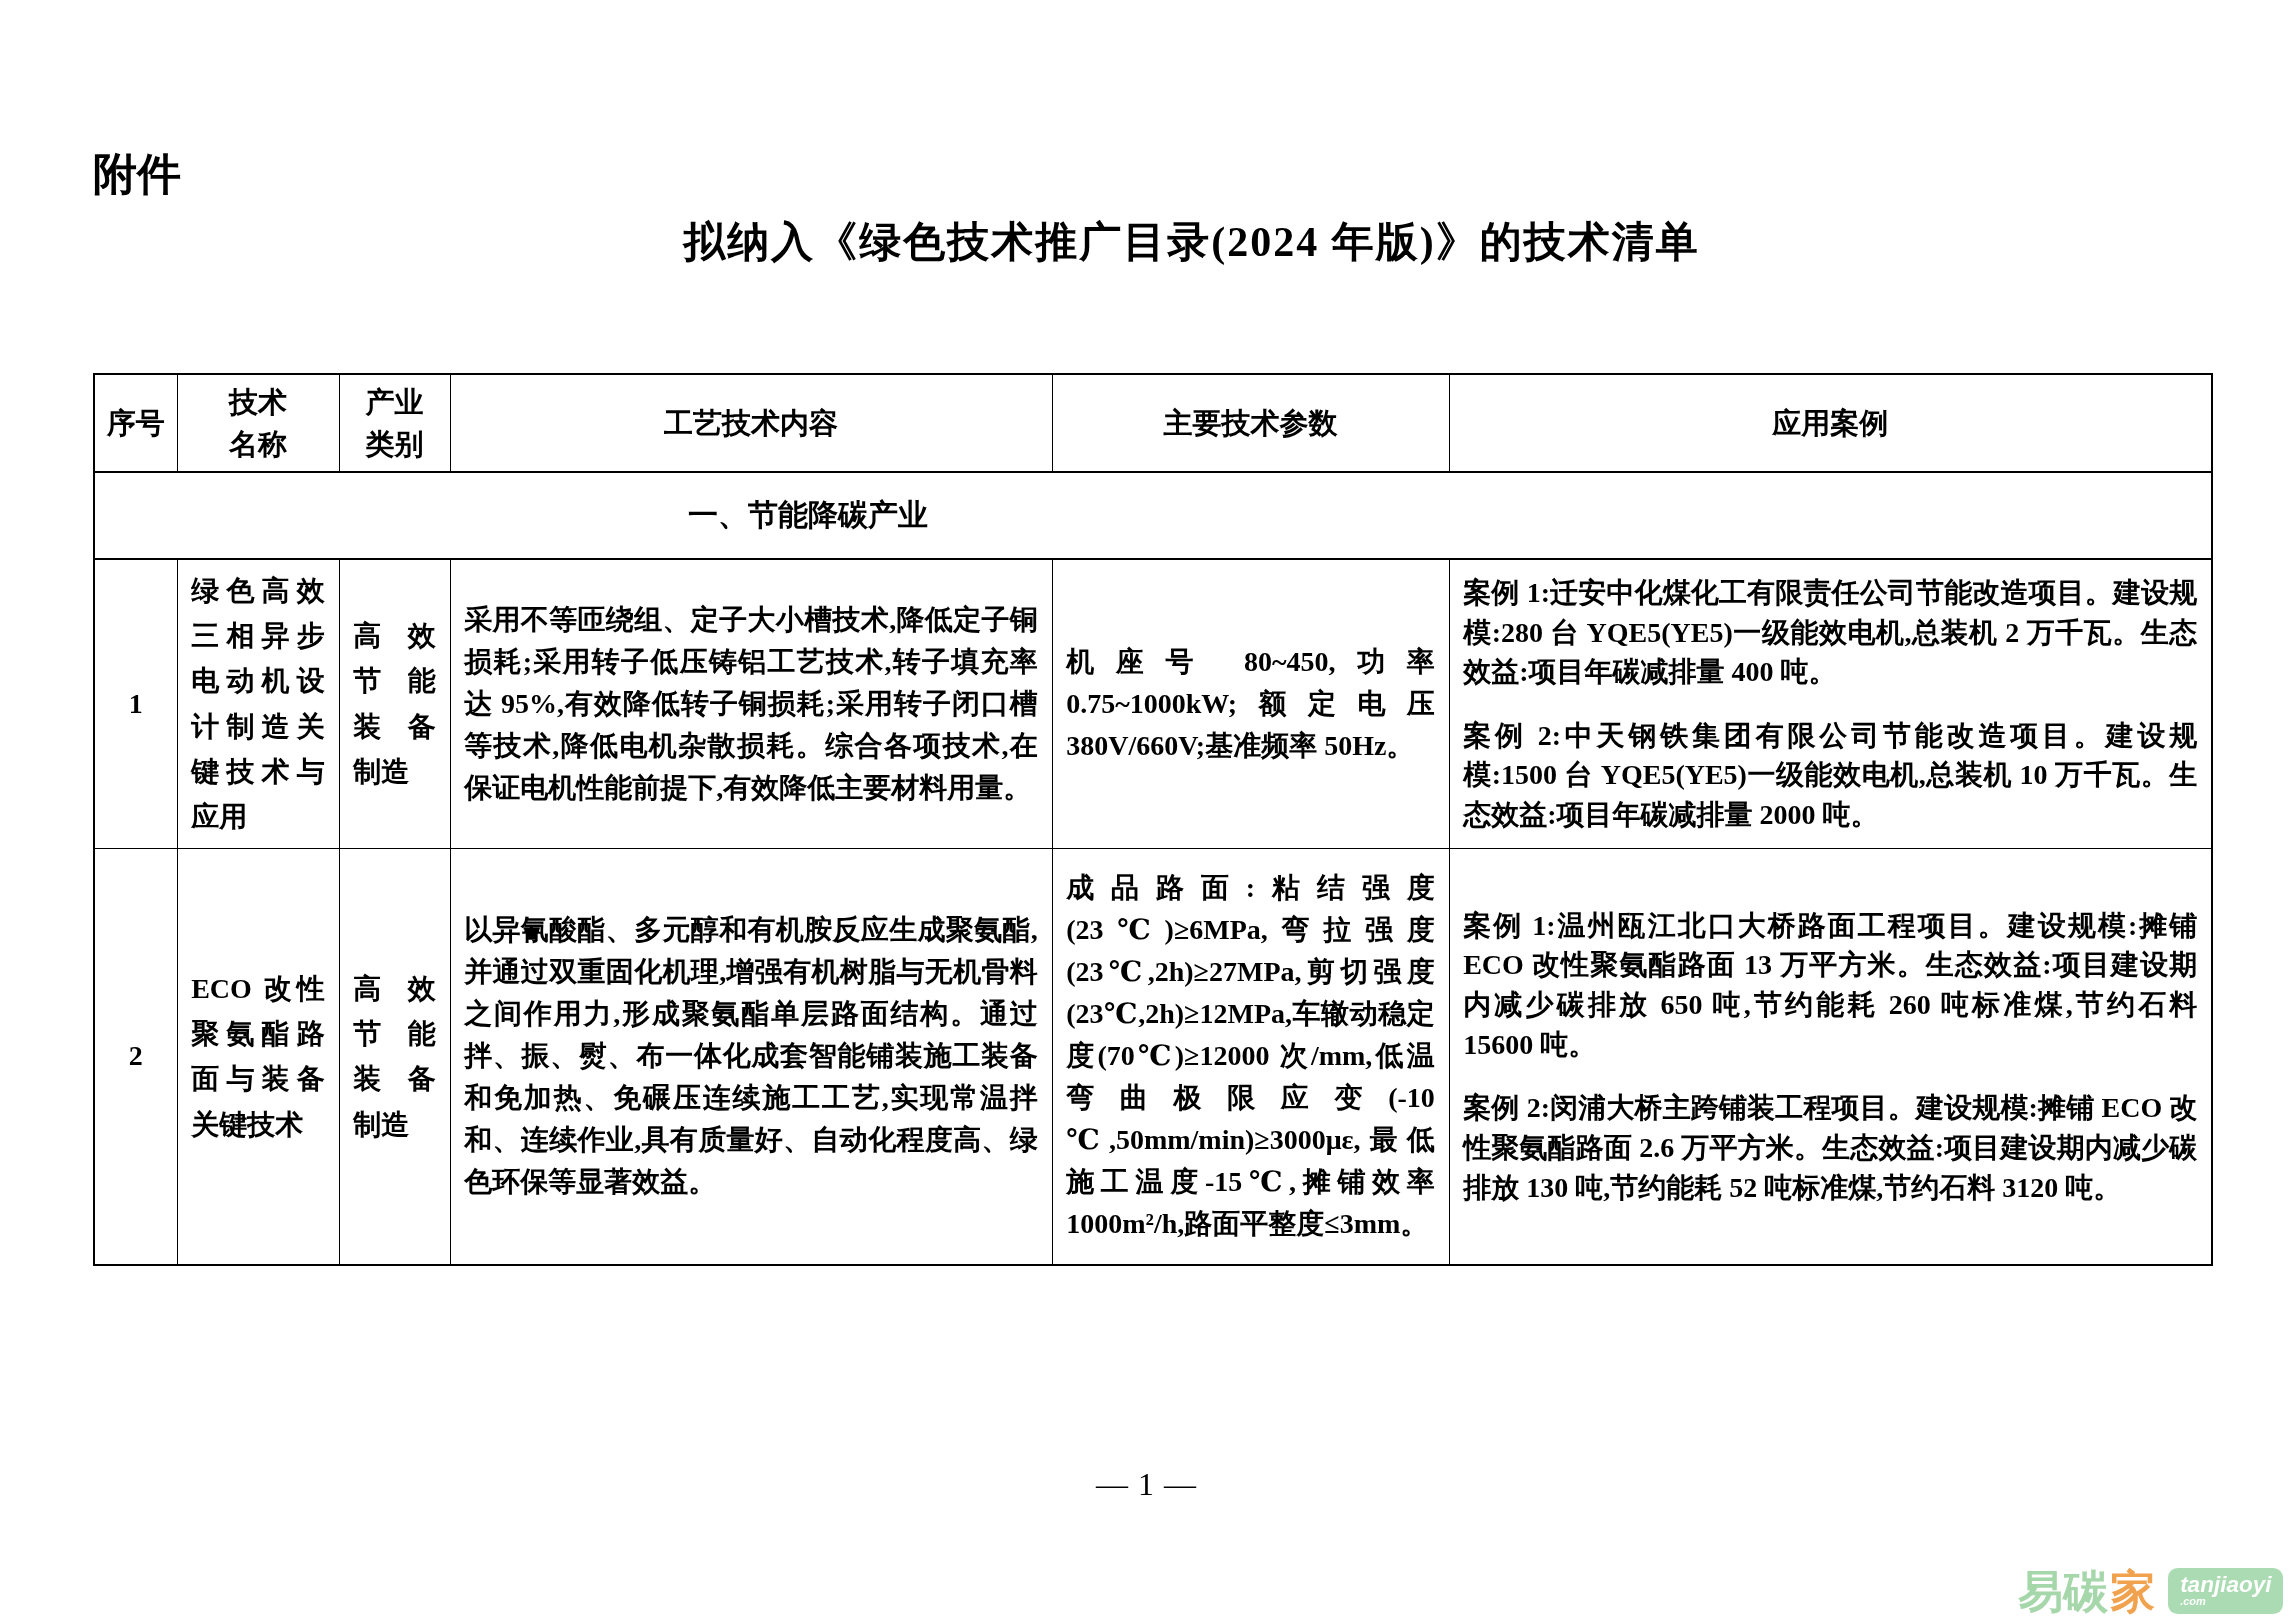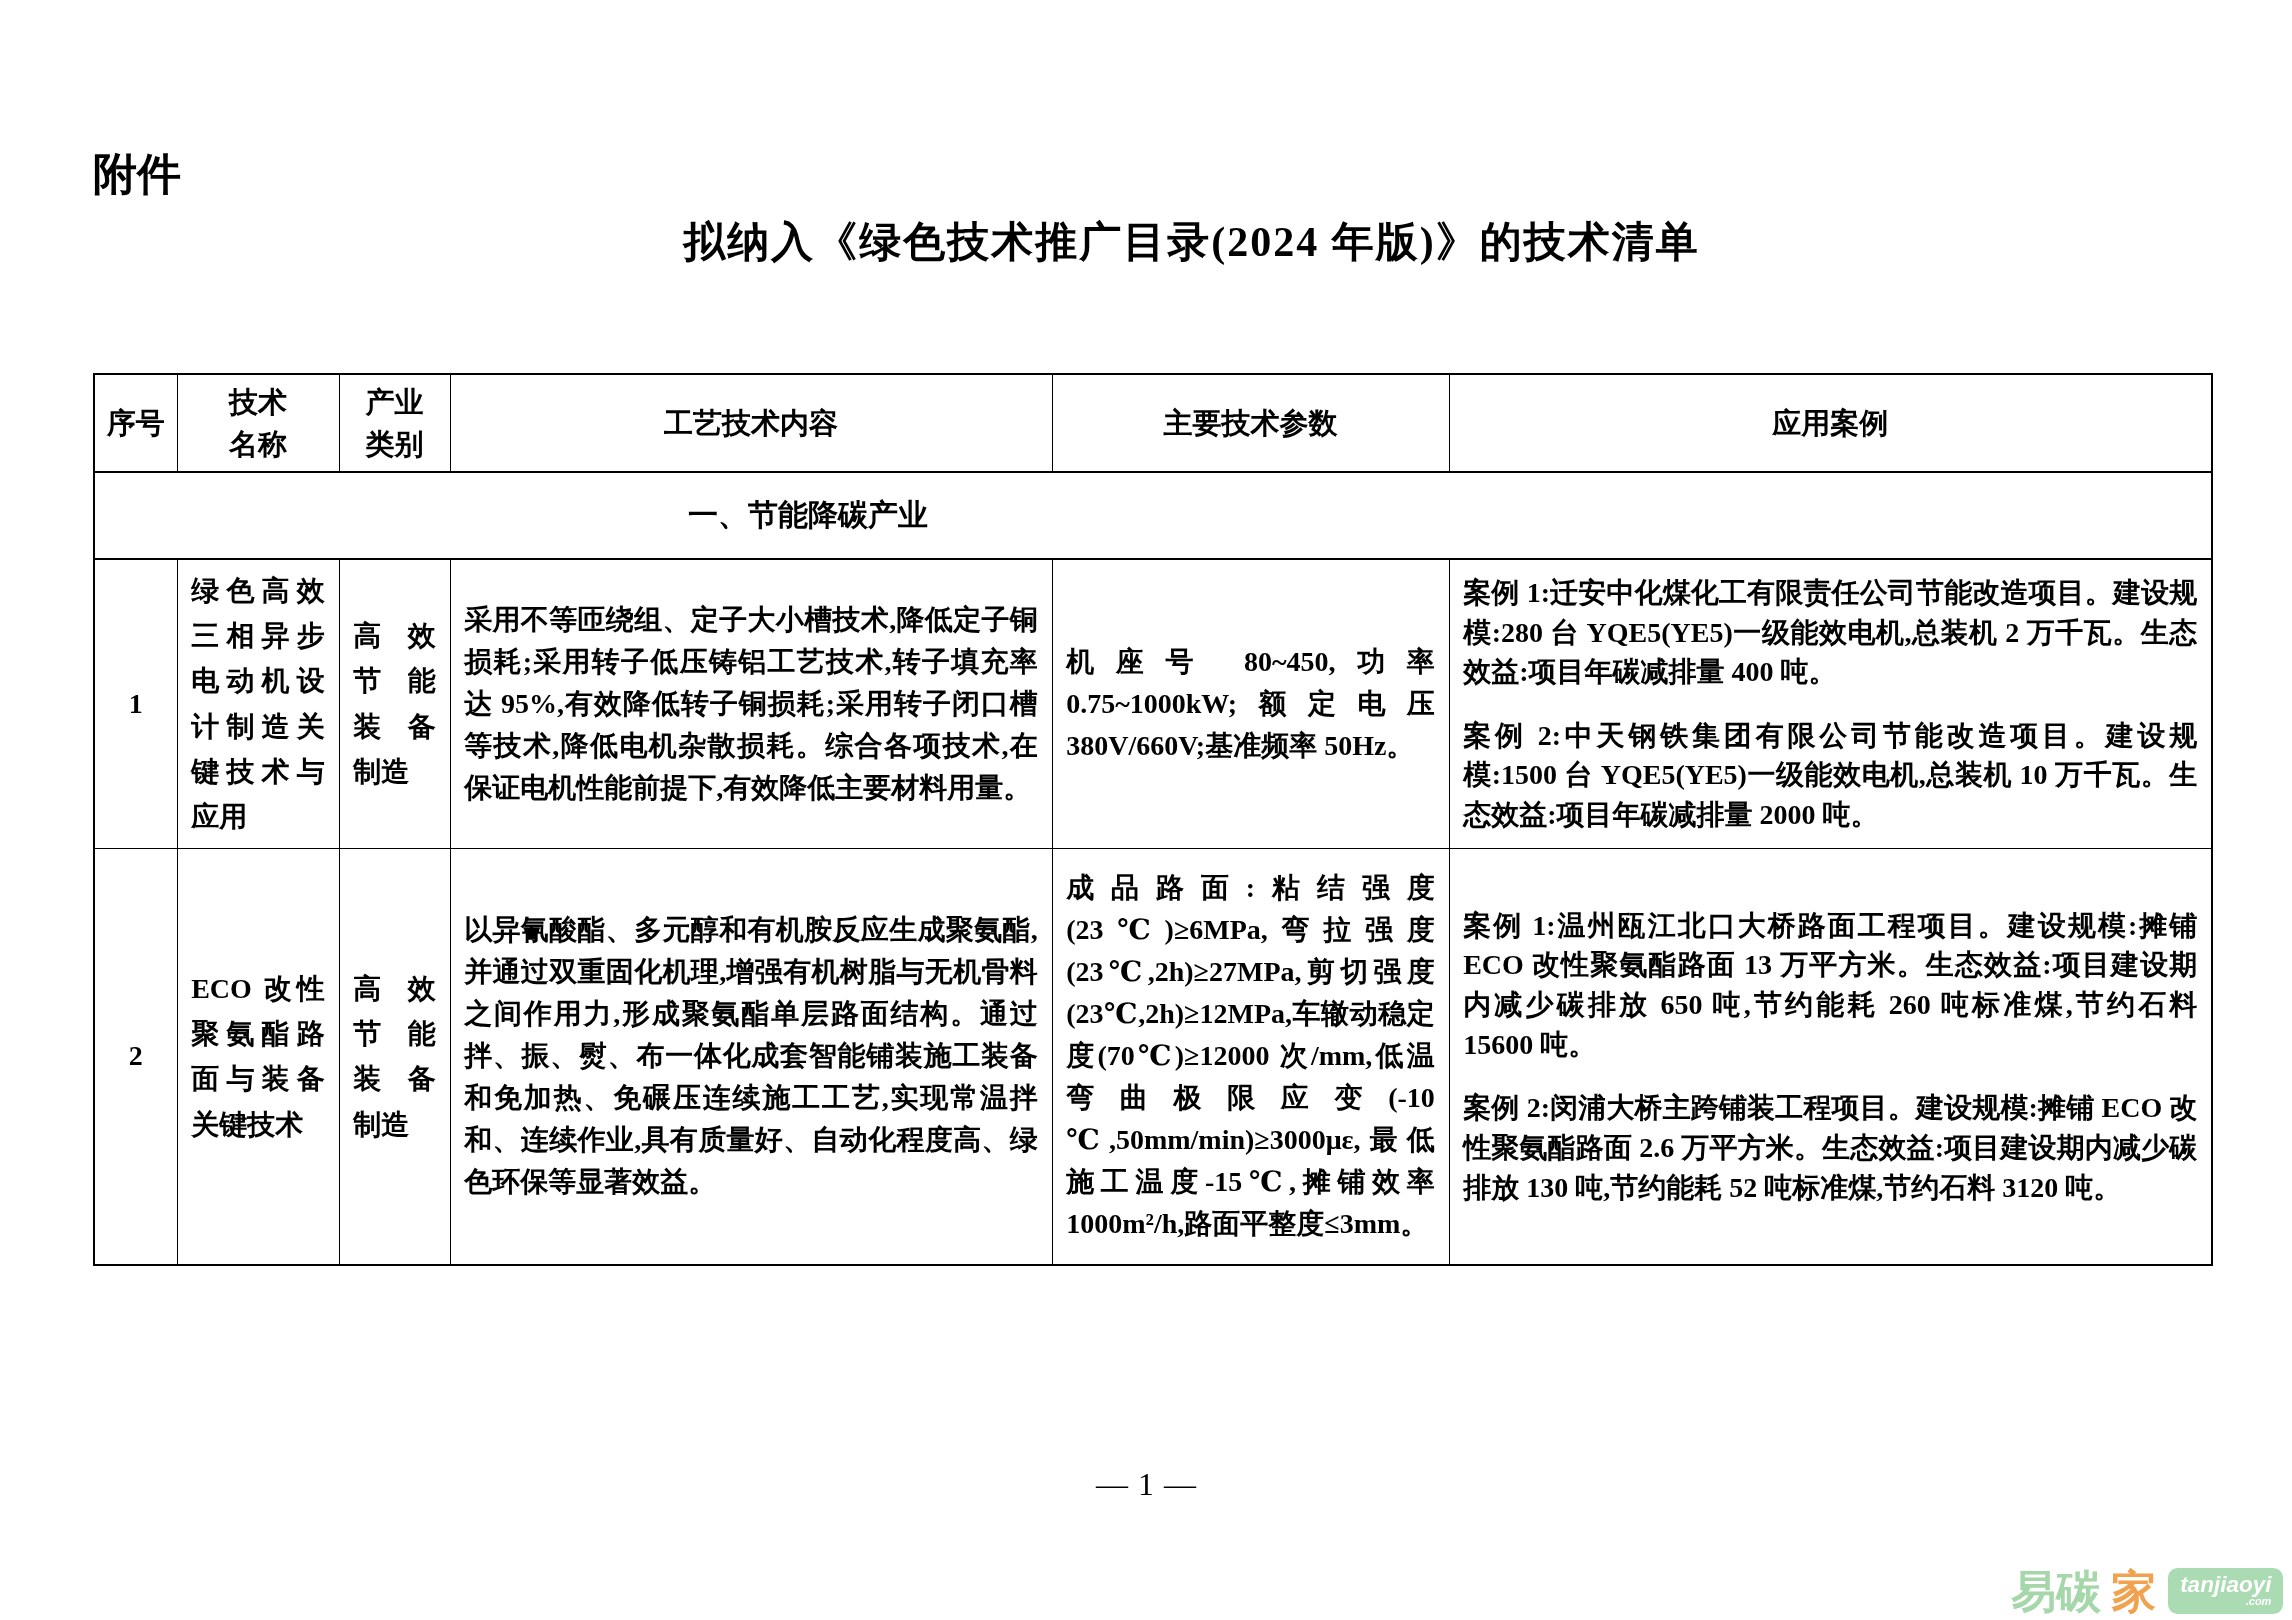--- a/index.html
+++ b/index.html
@@ -57,31 +57,31 @@
   td.c-param{text-align:justify;text-justify:inter-ideograph;line-height:1.5;}
   td.c-case{text-align:justify;text-justify:inter-ideograph;line-height:1.42;padding:9.8px 15.7px;}
   .case-p{margin:0;}
   .case-p + .case-p{margin-top:23.5px;}
   .page-num{
     position:absolute;left:0;top:1466px;width:100%;
     text-align:center;font-size:32px;letter-spacing:1px;
   }
   .watermark{
     position:absolute;right:9.8px;bottom:5.9px;
-    display:flex;align-items:flex-end;gap:10px;
+    display:flex;align-items:flex-end;gap:2px;
     font-family:"Liberation Sans","DejaVu Sans",sans-serif;
     font-weight:bold;line-height:1;
     user-select:none;
   }
   .wm-green{color:#a6d7ab;font-size:45px;}
   .wm-orange{color:#f0a24f;font-size:45px;}
   .wm-badge{
     background:#aadbb2;color:#ffffff;border-radius:9.8px;
-    padding:5.9px 11.8px 6.9px 11.8px;margin-left:2px;
-    display:flex;flex-direction:column;align-items:flex-end;
+    padding:5.9px 11.8px 6.9px 11.8px;margin-left:11px;
+    display:flex;flex-direction:column;align-items:flex-start;
   }
   .wm-badge .l1{font-size:22.5px;font-style:italic;}
   .wm-badge .l2{font-size:11px;font-style:italic;}
 </style>
 </head>
 <body>
 
 <div class="page">
 
   <div class="attachment">附件</div>

